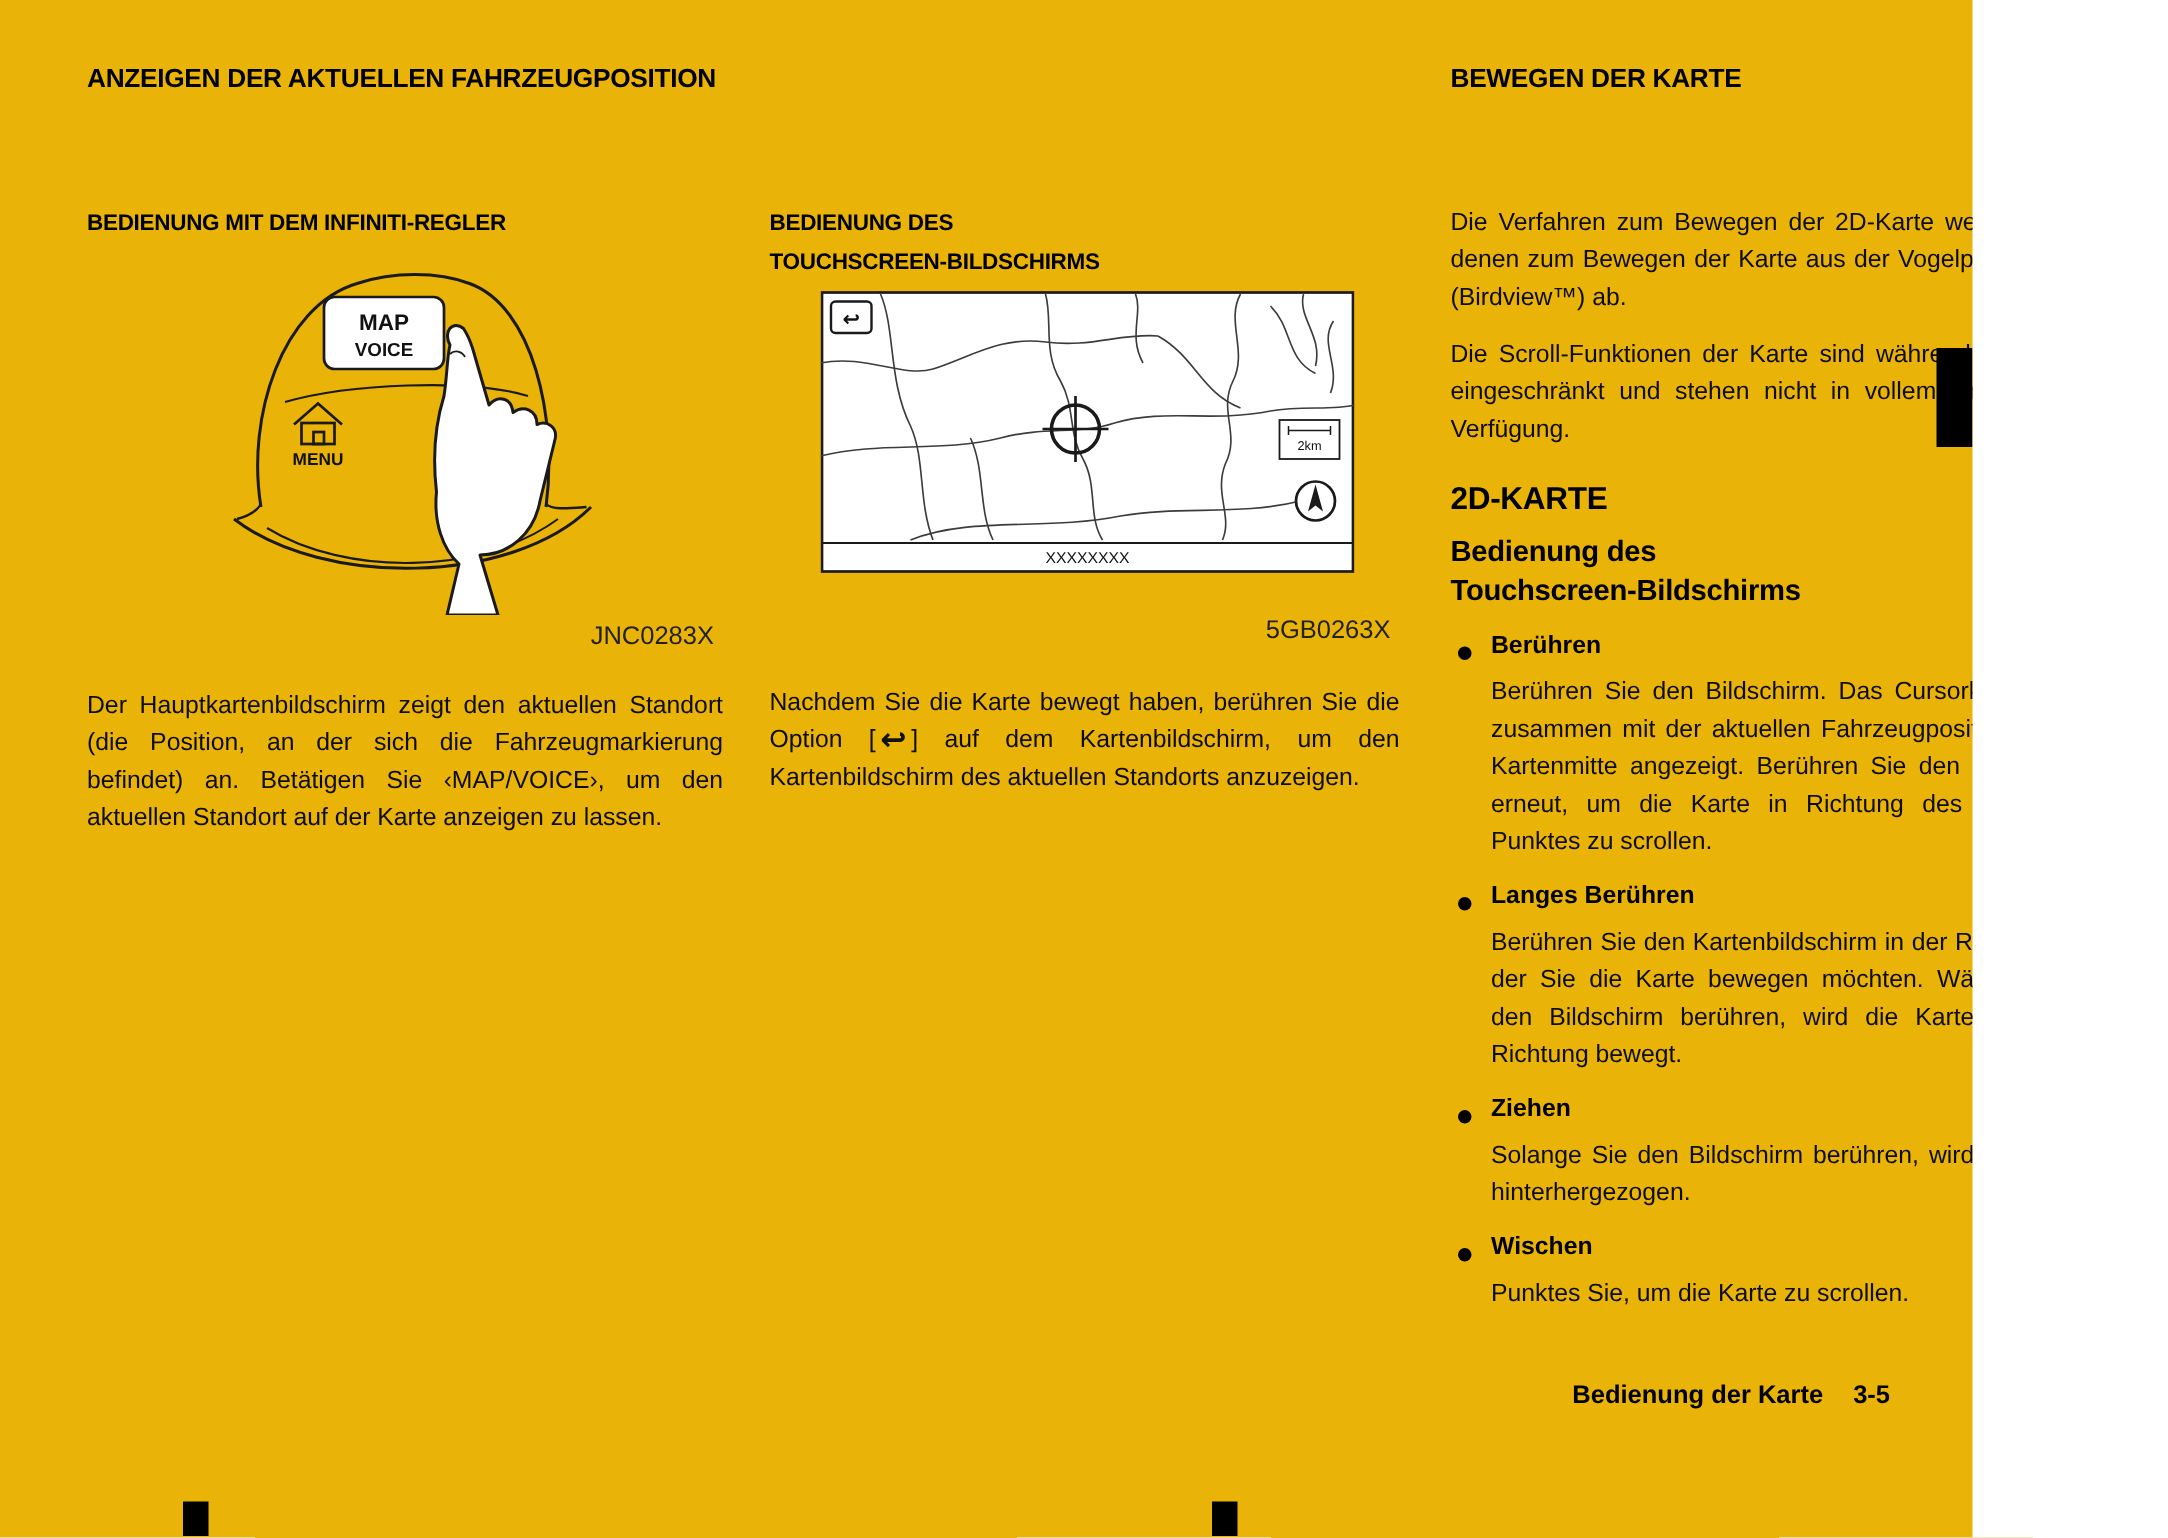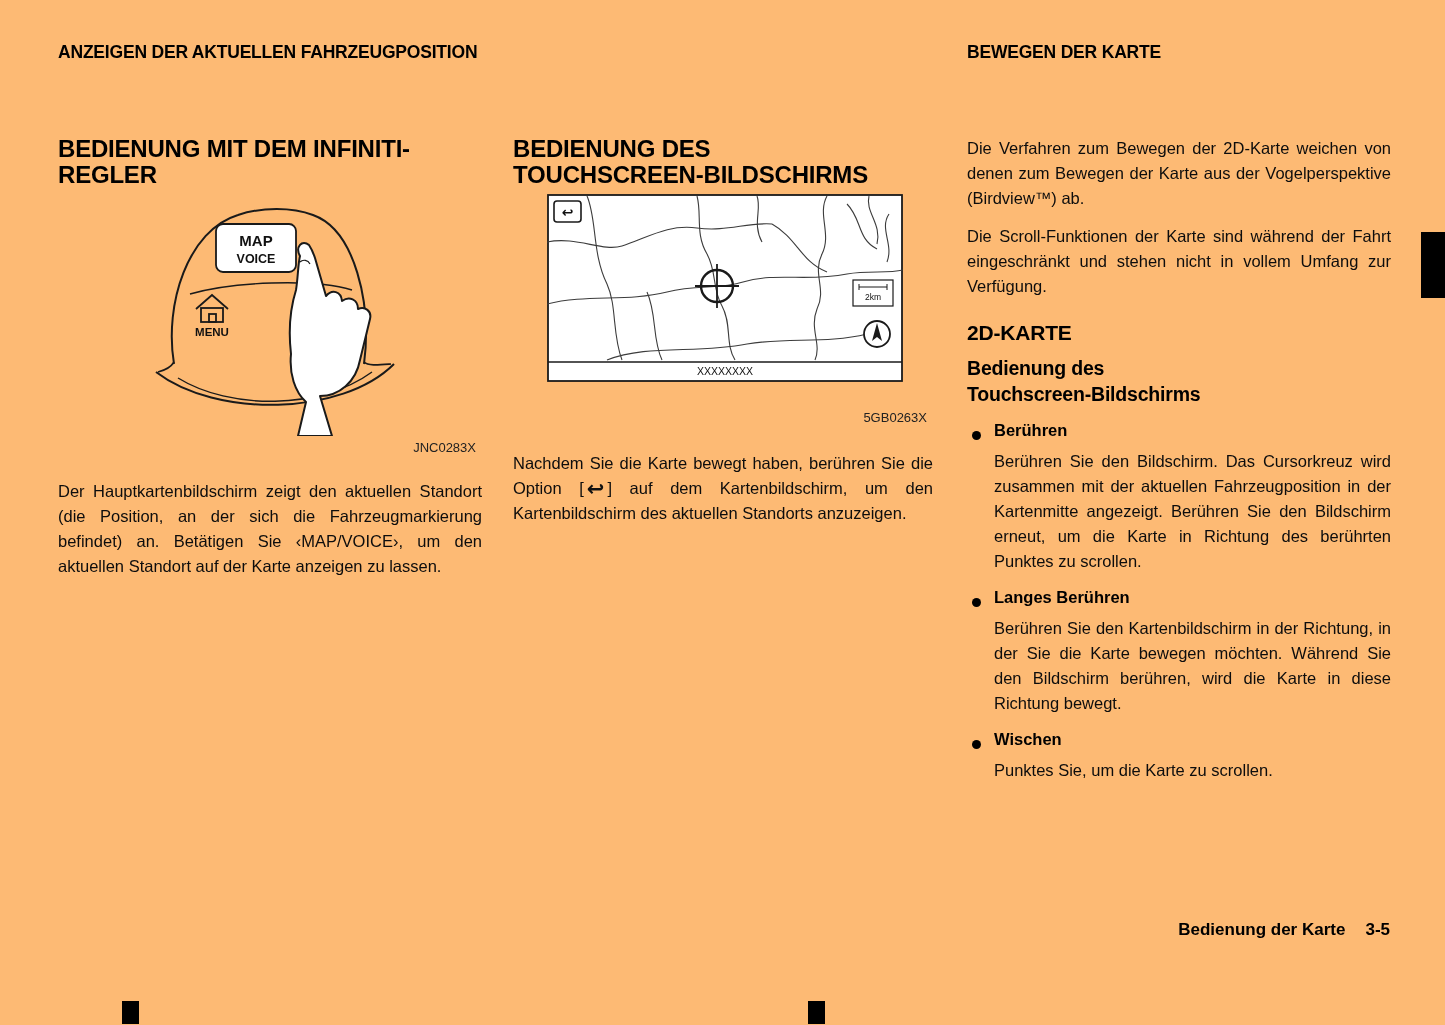--- a/index.html
+++ b/index.html
@@ -1,45 +1,45 @@
 <!DOCTYPE html>
 <html><head>
 <meta charset="utf-8">
 <style>
   html,body { margin:0; padding:0; background:#ffffff; }
   .page {
-    position:relative; width:1445px; height:1025px; background:#fdba74;
+    position:relative; width:1315px; height:1025px; background:#eab308;
     font-family:"Liberation Sans", sans-serif; color:#111;
     overflow:hidden;
   }
   .running-head {
     position:absolute; top:42px; font-size:17.5px; font-weight:bold;
     letter-spacing:-0.2px; color:#000; white-space:nowrap;
   }
   .head-left { left:58px; }
   .head-right { left:967px; }
 
   .col { position:absolute; top:136px; }
   .col1 { left:58px;  width:424px; }
   .col2 { left:513px; width:420px; }
   .col3 { left:967px; width:424px; }
 
   .col-heading {
-    font-size:24px; font-weight:bold; color:#000; line-height:26px;
+    font-size:15px; font-weight:bold; color:#000; line-height:26px;
     margin:0 0 16px 0; letter-spacing:-0.2px;
   }
   .body-text {
     font-size:16.5px; line-height:25px; text-align:justify; color:#0d0d0d;
     margin:0;
   }
   .b { font-weight:normal; }
 
   .figure-wrap { position:relative; }
   .fig-caption {
-    font-size:13px; color:#222; text-align:right; margin:4px 6px 0 0;
+    font-size:17px; color:#222; text-align:right; margin:4px 6px 0 0;
   }
 
   .controller-svg { display:block; margin:4px 0 0 92px; }
   .map-svg { display:block; margin:4px 0 0 34px; }
 
   .inline-icon {
     font-family:"DejaVu Sans", sans-serif; font-weight:bold; font-size:21px;
     line-height:1; position:relative; top:2px; padding:0 3px; color:#111;
   }
 
@@ -212,20 +212,27 @@
     </div>
 
     <div class="bullet-item">
       <div class="bullet-row">
         <span class="dot"></span>
         <span class="bullet-label">Langes Berühren</span>
       </div>
       <p class="body-text bullet-text">Berühren Sie den Kartenbildschirm in der Richtung, in der Sie die Karte bewegen möchten. Während Sie den Bildschirm berühren, wird die Karte in diese Richtung bewegt.</p>
     </div>
 
+    <div class="bullet-item">
+      <div class="bullet-row">
+        <span class="dot"></span>
+        <span class="bullet-label">Ziehen</span>
+      </div>
+      <p class="body-text bullet-text">Solange Sie den Bildschirm berühren, wird die Karte hinterhergezogen.</p>
+    </div>
 
     <div class="bullet-item">
       <div class="bullet-row">
         <span class="dot"></span>
         <span class="bullet-label">Wischen</span>
       </div>
       <p class="body-text bullet-text">Punktes Sie, um die Karte zu scrollen.</p>
     </div>
   </div>
 

